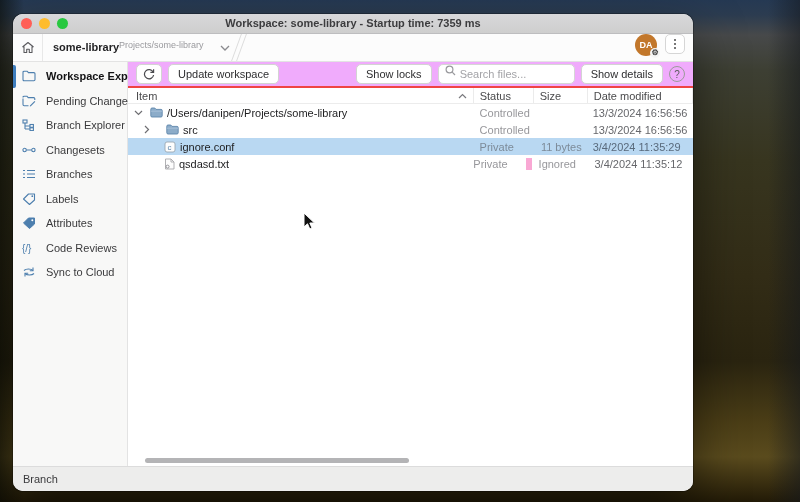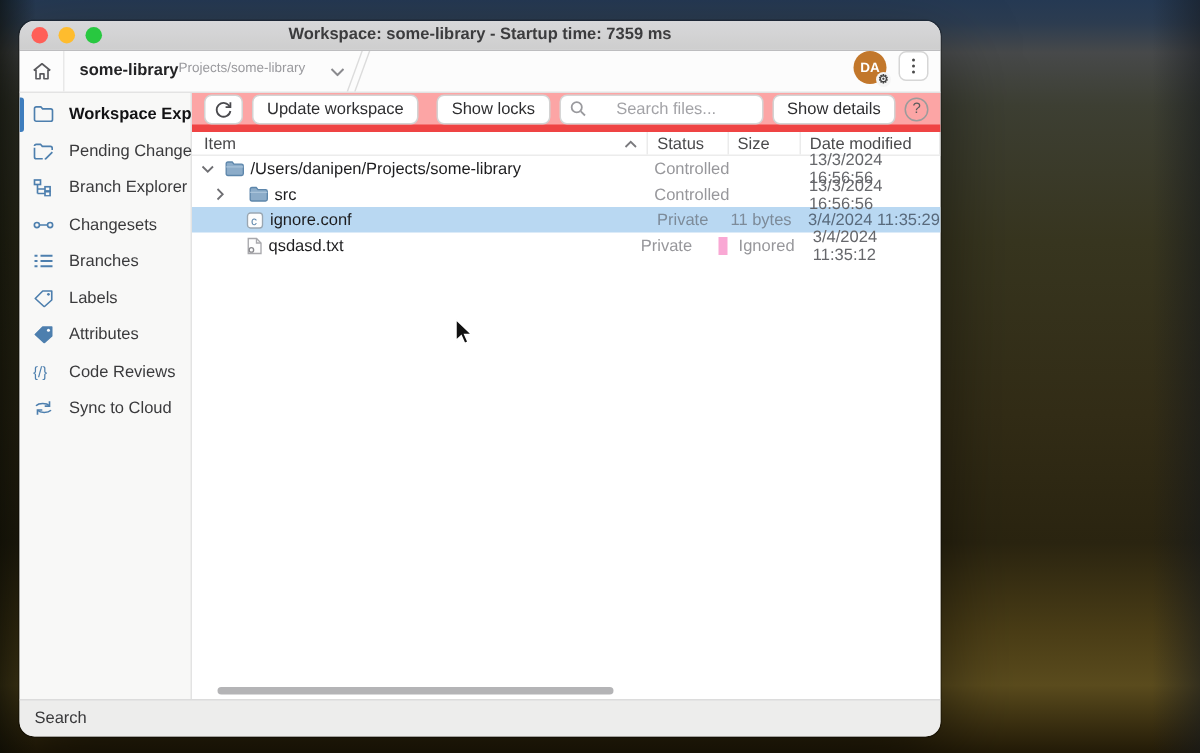--- a/index.html
+++ b/index.html
@@ -7,21 +7,21 @@
   body {
     font-family:"Liberation Sans", sans-serif;
     position:relative;
     background-image:
       linear-gradient(90deg, rgba(8,10,4,0.6) 0%, rgba(8,10,4,0) 3%, rgba(8,10,4,0) 96%, rgba(20,24,30,0.55) 100%),
       linear-gradient(180deg, #253953 0%, #2c3c50 3%, #47494a 7%, #3d3f33 14%, #37351f 32%, #322c16 55%, #2a2410 72%, #4a3d16 84%, #5a4b1d 91%, #221a07 100%);
   }
 
   
   .window {
-    position:absolute; left:13px; top:14px; width:614px; height:477px;
+    position:absolute; left:13px; top:14px; width:680px; height:477px;
     border-radius:10px; overflow:hidden; background:#fff;
     box-shadow: 0 0 0 1px rgba(0,0,0,0.25), 0 22px 50px rgba(0,0,0,0.5);
     display:flex; flex-direction:column;
   }
 
   
   .titlebar {
     height:20px; flex:0 0 20px; position:relative;
     background:linear-gradient(180deg,#d8d8da,#cecece);
     border-bottom:1px solid #bdbdbf;
@@ -78,33 +78,33 @@
   .side-item.active .slabel { color:#121214; font-weight:bold; }
   .side-item.active::before {
     content:""; position:absolute; left:0; top:1px; bottom:1px; width:3px;
     background:var(--accent,#3e7dbd); border-radius:0 2px 2px 0;
   }
 
   .main { flex:1 1 auto; display:flex; flex-direction:column; position:relative; min-width:0; }
 
   
   .toolbar {
-    height:26px; flex:0 0 26px; background:#fca5a5; border-bottom:5px solid #ef4444;
+    height:26px; flex:0 0 26px; background:#f0abfc; border-bottom:2px solid #ef4444;
     display:flex; align-items:center; padding:0 8px; gap:6px;
   }
   .btn {
     height:20px; background:#fff; border:1px solid #d3d3d3; border-radius:5px;
     font-size:11px; color:#2e2e30; padding:0 9px; display:flex; align-items:center; white-space:nowrap;
     font-family:"Liberation Sans",sans-serif;
   }
   .btn.icon-only { padding:0 6px; }
   .toolbar .spacer { flex:1 1 auto; }
   .searchbox {
     width:137px; height:20px; background:#fff; border:1px solid #d6d6d6; border-radius:5px;
-    display:flex; align-items:center; padding:0 6px; gap:20px;
+    display:flex; padding:0 6px; gap:4px;
   }
   .searchbox input {
     border:none; outline:none; width:100%; font-size:11px; color:#333; background:transparent;
     font-family:"Liberation Sans",sans-serif;
   }
   .searchbox input::placeholder { color:#a3a3a7; }
   .helpbtn {
     width:16px; height:16px; border:1px solid #9b9b9b; border-radius:50%;
     font-size:10px; color:#5c5c5c; display:flex; align-items:center; justify-content:center; background:transparent;
   }
@@ -413,21 +413,21 @@
           <div class="cell-size"></div>
           <div class="cell-date">3/4/2024 11:35:12</div>
         </div>
 
         <div class="hscroll"></div>
       </div>
     </div>
   </div>
 
   <div class="statusbar">
-    <span>Search</span>
+    <span>Branch</span>
   </div>
 </div>
 
 <div class="cursor">
   <svg width="14" height="20" viewBox="0 0 14 20">
       <path d="M1 1 L1 15 L4.5 11.8 L6.8 17 L9 16 L6.8 11 L11.5 11 Z" fill="#111" stroke="#fff" stroke-width="1"></path>
     </svg>
 </div>
 
 </body></html>

